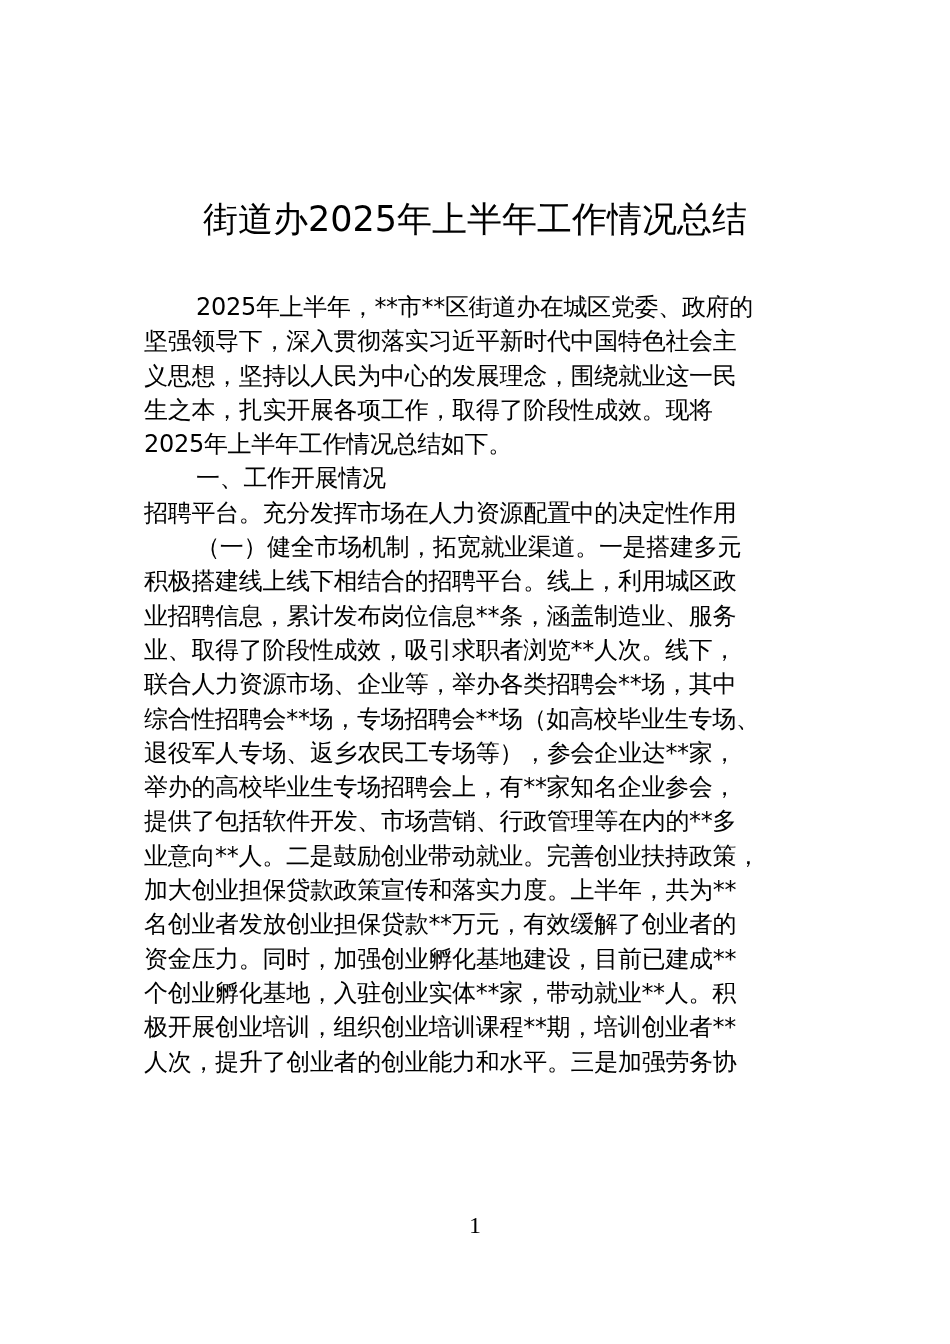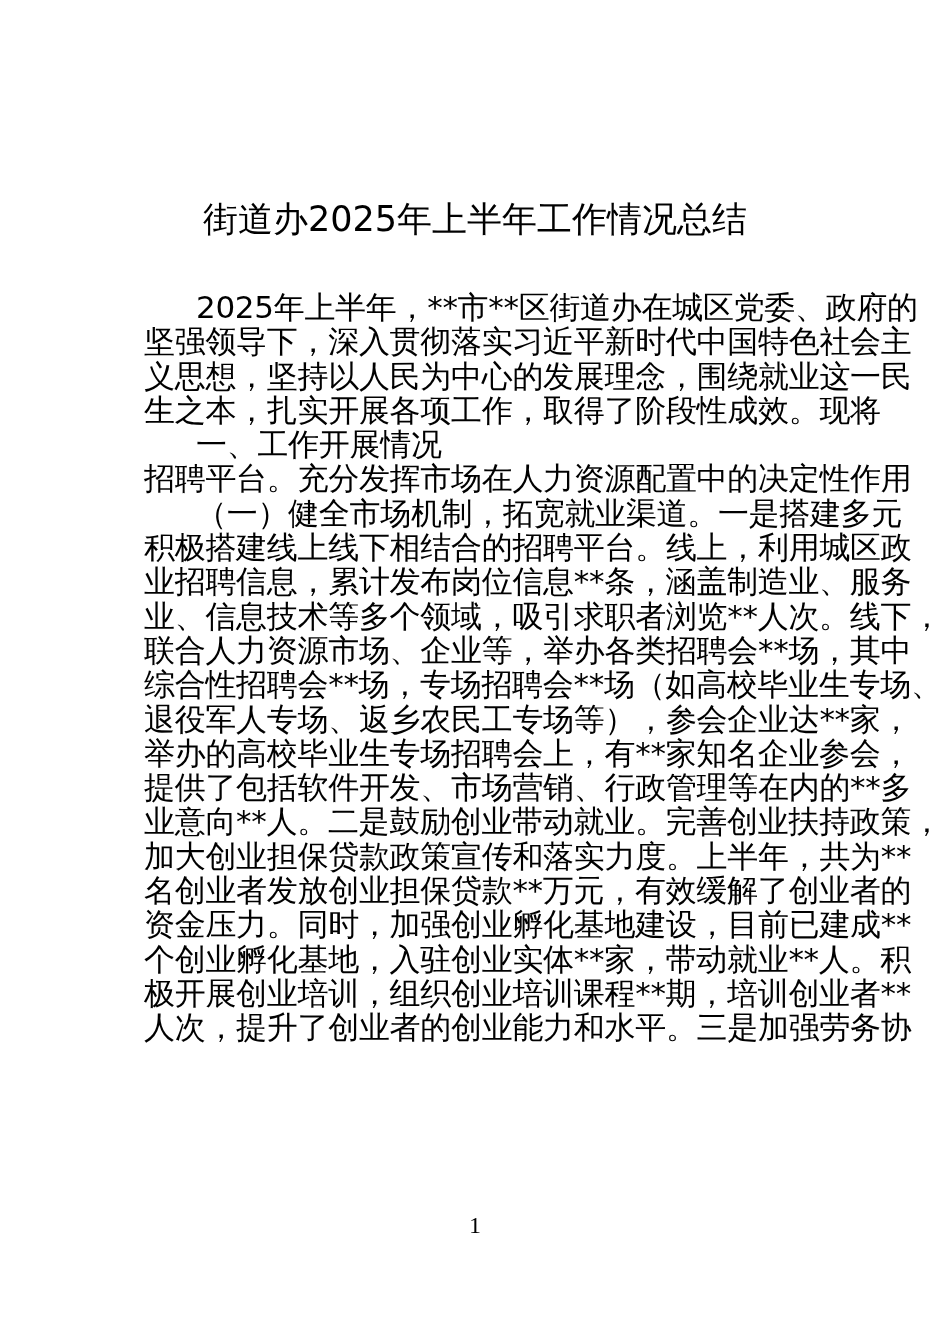--- a/index.html
+++ b/index.html
@@ -1,39 +1,40 @@
 <!DOCTYPE html>
 <html><head>
 <meta charset="utf-8">
 <style>
   html, body { margin:0; padding:0; background:#ffffff; }
   body { width:950px; height:1344px; position:relative; overflow:hidden; font-family:"DejaVu Sans", sans-serif; color:#000; }
   .page { position:absolute; left:0; top:0; width:950px; height:1344px; background:#fff;margin-top:24px; }
   .title { position:absolute; left:0; width:950px; top:172px; text-align:center; font-size:35px; line-height:46px; letter-spacing:0px; }
   .body { position:absolute; left:144px; top:266px; width:700px; }
-  .line { height:34.3px; line-height:34px; font-size:31px; white-space:nowrap; letter-spacing:-0.3px; }
+  .line { height:34.3px; line-height:34px; font-size:24px; white-space:nowrap; letter-spacing:-0.3px; }
   .indent { padding-left:52px; }
   .pageno { position:absolute; left:0; width:950px; top:1188px; text-align:center; font-family:"Liberation Serif", serif; font-size:24px; }
 </style>
 </head>
 <body>
 
 <div class="page">
   <div class="title">街道办2025年上半年工作情况总结</div>
   <div class="body">
     <div class="line indent">2025年上半年，**市**区街道办在城区党委、政府的</div>
     <div class="line">坚强领导下，深入贯彻落实习近平新时代中国特色社会主</div>
     <div class="line">义思想，坚持以人民为中心的发展理念，围绕就业这一民</div>
     <div class="line">生之本，扎实开展各项工作，取得了阶段性成效。现将</div>
+    <div class="line">2025年上半年工作情况总结如下。</div>
     <div class="line indent">一、工作开展情况</div>
     <div class="line">招聘平台。充分发挥市场在人力资源配置中的决定性作用</div>
     <div class="line indent">（一）健全市场机制，拓宽就业渠道。一是搭建多元</div>
     <div class="line">积极搭建线上线下相结合的招聘平台。线上，利用城区政</div>
     <div class="line">业招聘信息，累计发布岗位信息**条，涵盖制造业、服务</div>
-    <div class="line">业、信息技术等多个领域，吸引求职者浏览**人次。线下，</div>
+    <div class="line">业、取得了阶段性成效，吸引求职者浏览**人次。线下，</div>
     <div class="line">联合人力资源市场、企业等，举办各类招聘会**场，其中</div>
     <div class="line">综合性招聘会**场，专场招聘会**场（如高校毕业生专场、</div>
     <div class="line">退役军人专场、返乡农民工专场等），参会企业达**家，</div>
     <div class="line">举办的高校毕业生专场招聘会上，有**家知名企业参会，</div>
     <div class="line">提供了包括软件开发、市场营销、行政管理等在内的**多</div>
     <div class="line">业意向**人。二是鼓励创业带动就业。完善创业扶持政策，</div>
     <div class="line">加大创业担保贷款政策宣传和落实力度。上半年，共为**</div>
     <div class="line">名创业者发放创业担保贷款**万元，有效缓解了创业者的</div>
     <div class="line">资金压力。同时，加强创业孵化基地建设，目前已建成**</div>
     <div class="line">个创业孵化基地，入驻创业实体**家，带动就业**人。积</div>

